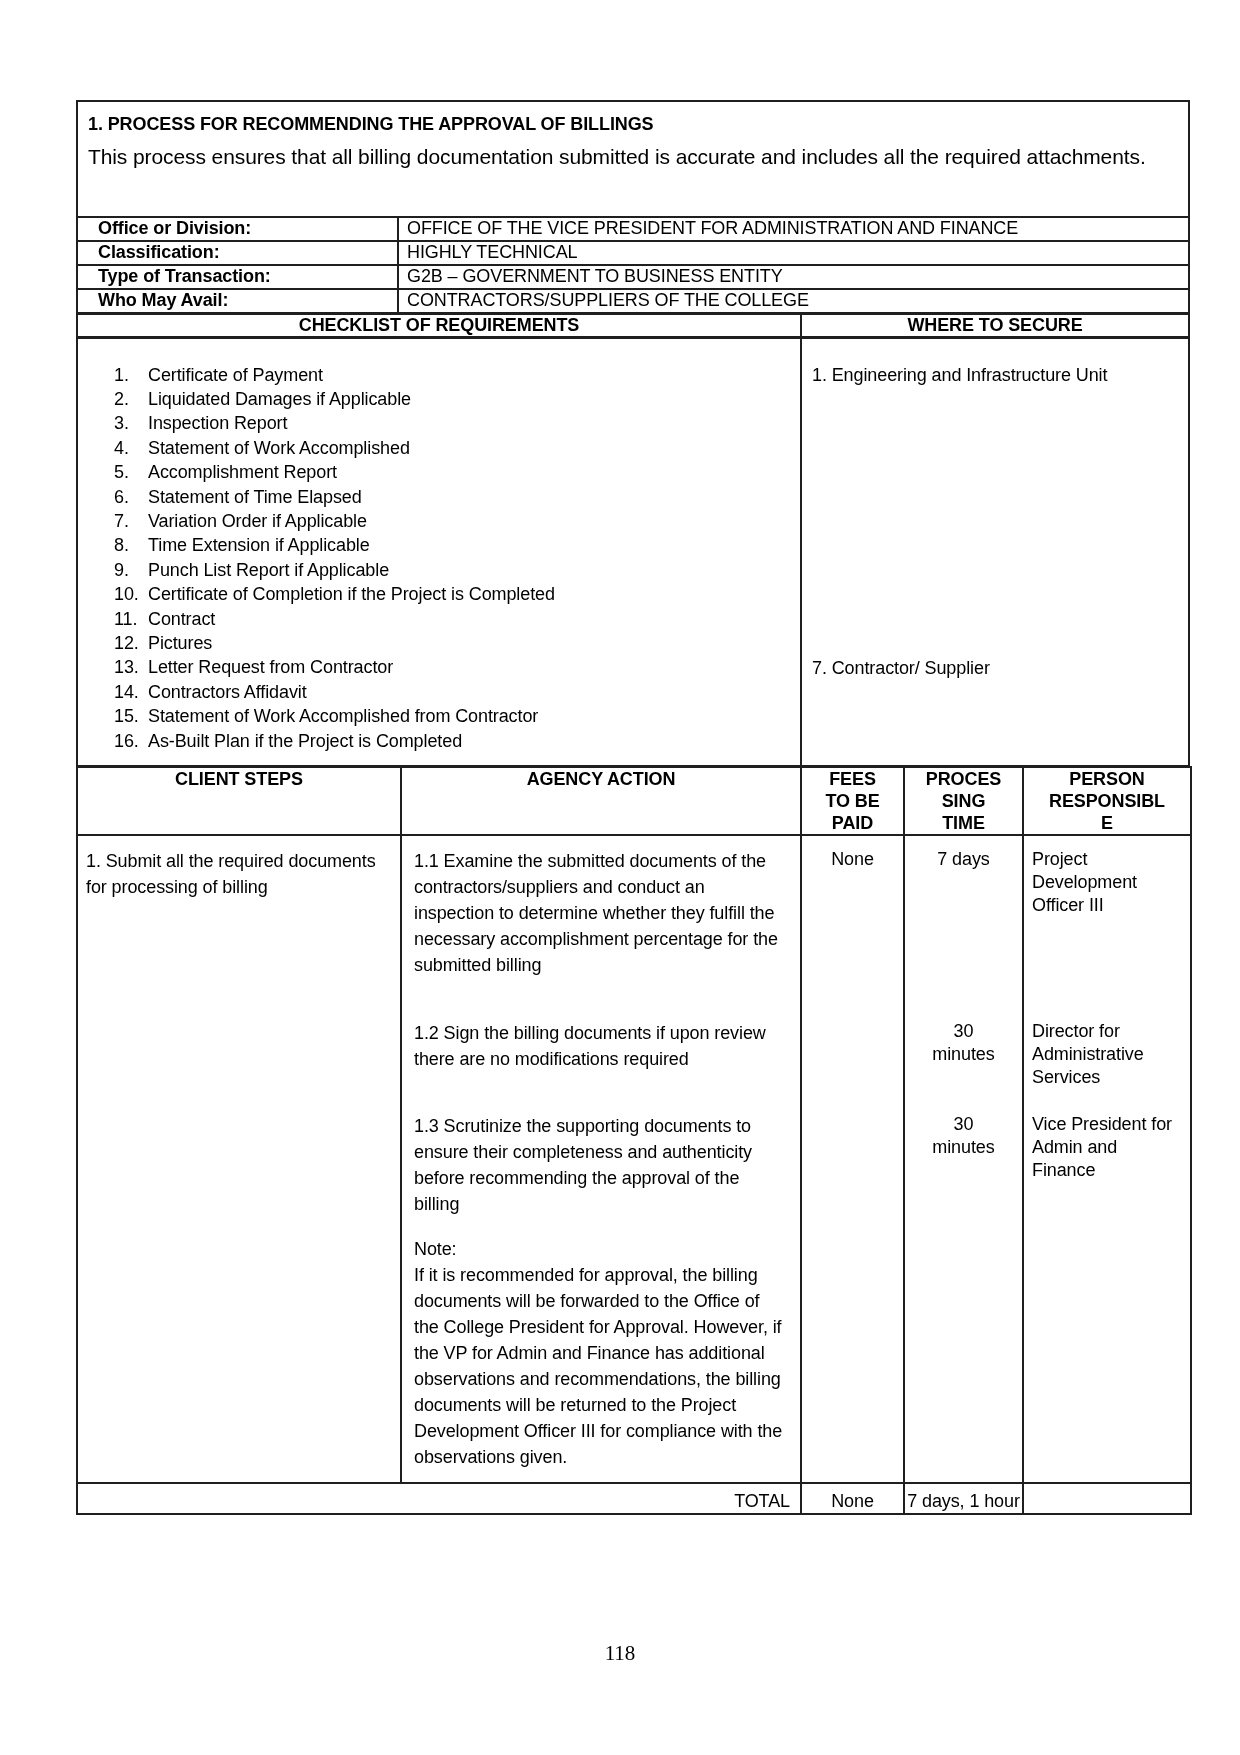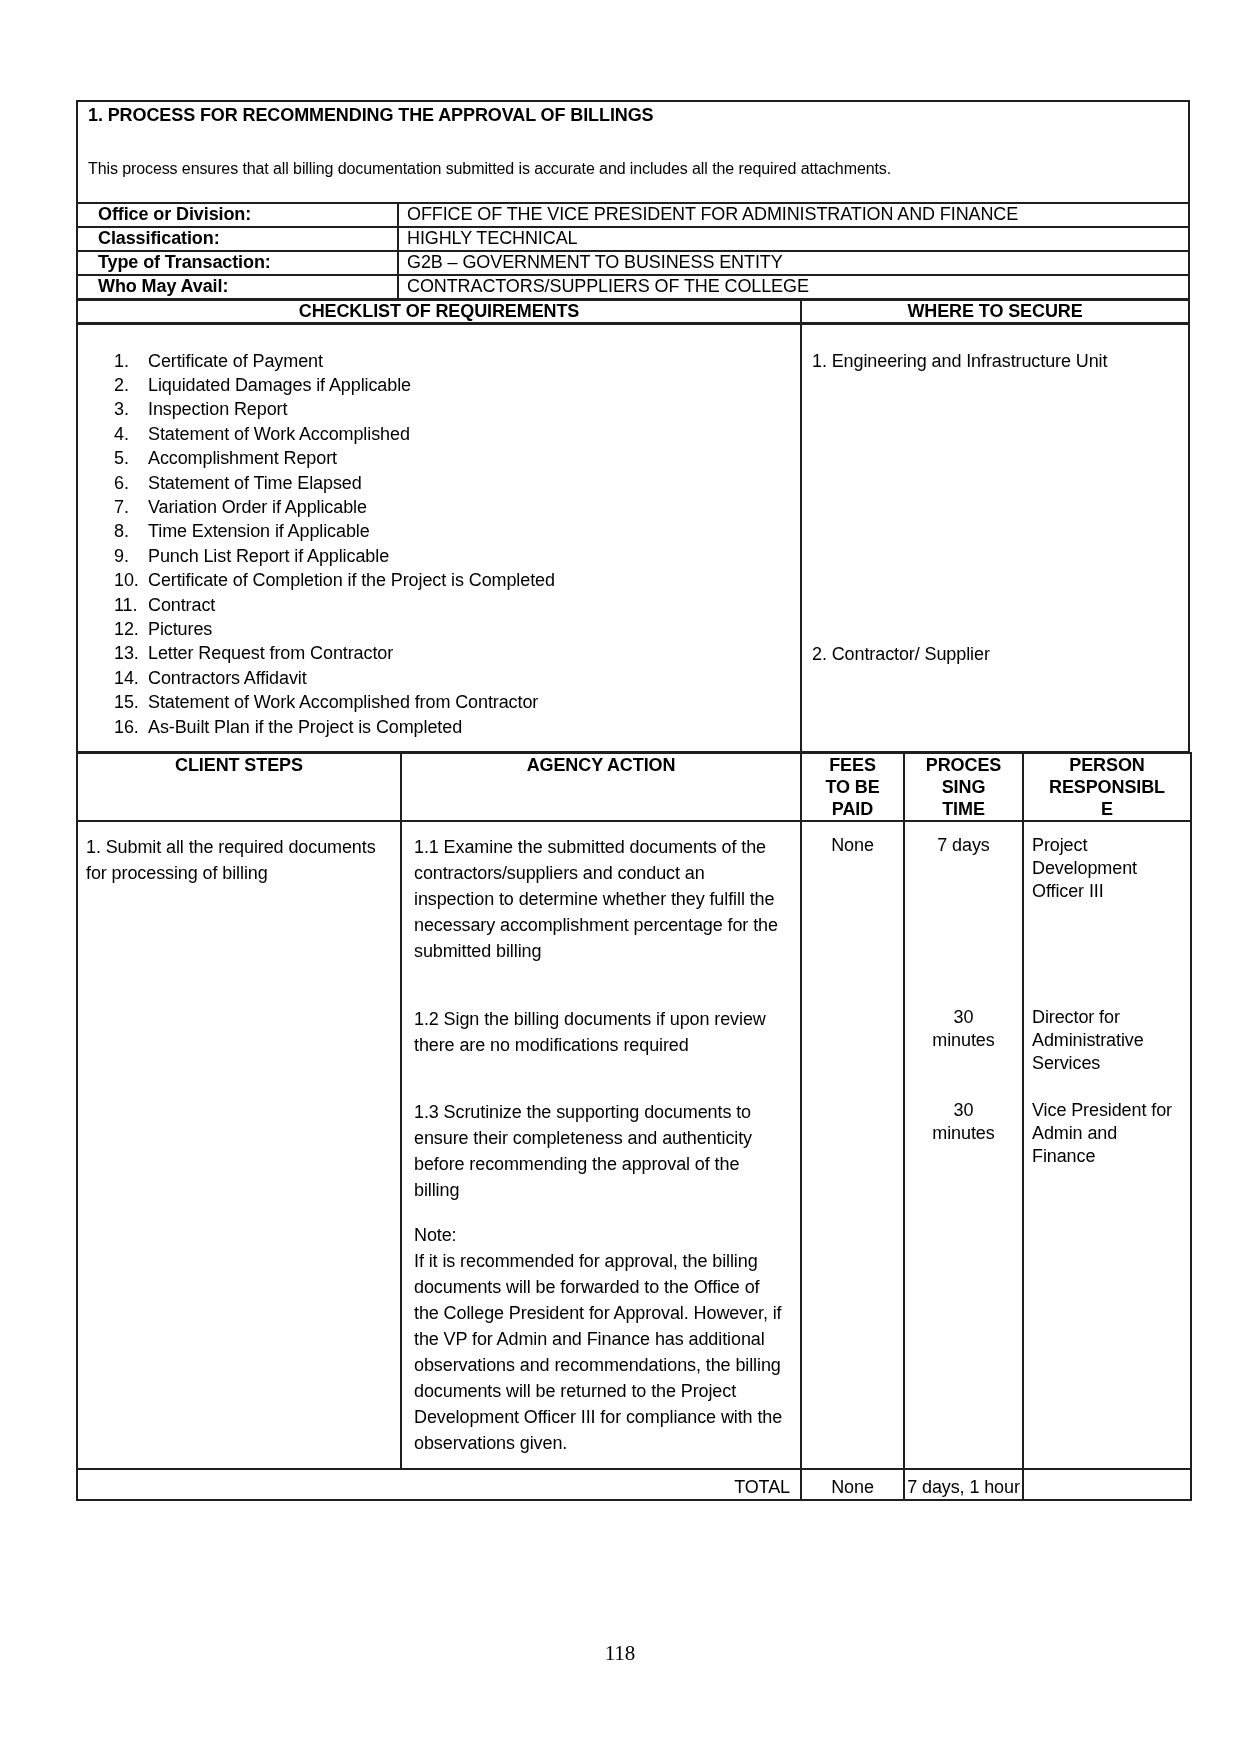--- a/index.html
+++ b/index.html
@@ -2,23 +2,23 @@
 <html><head>
 <meta charset="utf-8">
 <style>
   html,body{margin:0;padding:0;background:#ffffff;}
   .page{position:relative;width:1240px;height:1755px;background:#ffffff;
         font-family:"Liberation Sans","DejaVu Sans",sans-serif;color:#000;
         letter-spacing:-0.1px;overflow:hidden;}
   .doc{position:absolute;left:76px;top:100px;width:1114px;}
 
   
-  .title-box{box-sizing:border-box;border:2px solid #1f1f1f;height:104px;padding:1px 10px;}
+  .title-box{box-sizing:border-box;border:2px solid #1f1f1f;height:118px;padding:10px 10px;}
   .doc-title{font-size:18px;font-weight:bold;line-height:24px;}
-  .doc-desc{margin-top:30px;font-size:16px;line-height:23px;}
+  .doc-desc{margin-top:9px;font-size:21px;line-height:23px;}
 
   table.tbl{border-collapse:collapse;table-layout:fixed;width:1114px;margin-top:-2px;}
   table.tbl td,table.tbl th{border:2px solid #1f1f1f;box-sizing:border-box;
         font-size:18px;vertical-align:top;padding:0;}
 
   
   .info td{height:24px;line-height:20px;padding-top:2px;}
   .info td.lab{font-weight:bold;padding-left:20px;}
   .info td.val{padding-left:8px;}
   .info tr.heavy td{border-bottom-width:3px;}
@@ -115,21 +115,21 @@
               <li><span class="num">11.</span><span>Contract</span></li>
               <li><span class="num">12.</span><span>Pictures</span></li>
               <li><span class="num">13.</span><span>Letter Request from Contractor</span></li>
               <li><span class="num">14.</span><span>Contractors Affidavit</span></li>
               <li><span class="num">15.</span><span>Statement of Work Accomplished from Contractor</span></li>
               <li><span class="num">16.</span><span>As-Built Plan if the Project is Completed</span></li>
             </ul>
           </td>
           <td class="chk-right">
             <div class="src src1">1. Engineering and Infrastructure Unit</div>
-            <div class="src src2">2. Contractor/ Supplier</div>
+            <div class="src src2">7. Contractor/ Supplier</div>
           </td>
         </tr>
       </tbody>
     </table>
 
     <table class="tbl proc">
       <colgroup>
         <col style="width:324px">
           <col style="width:400px">
           <col style="width:103px">

